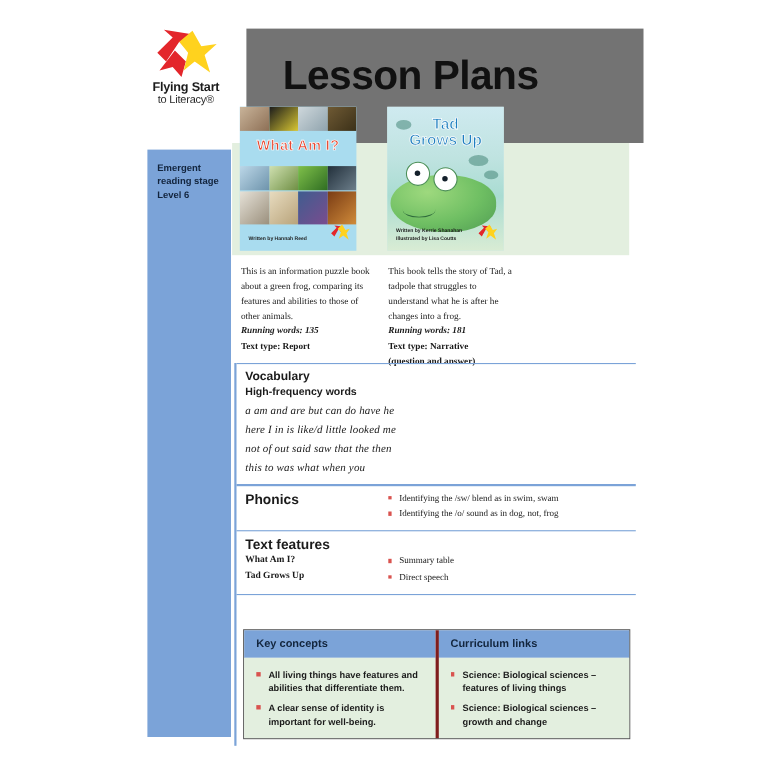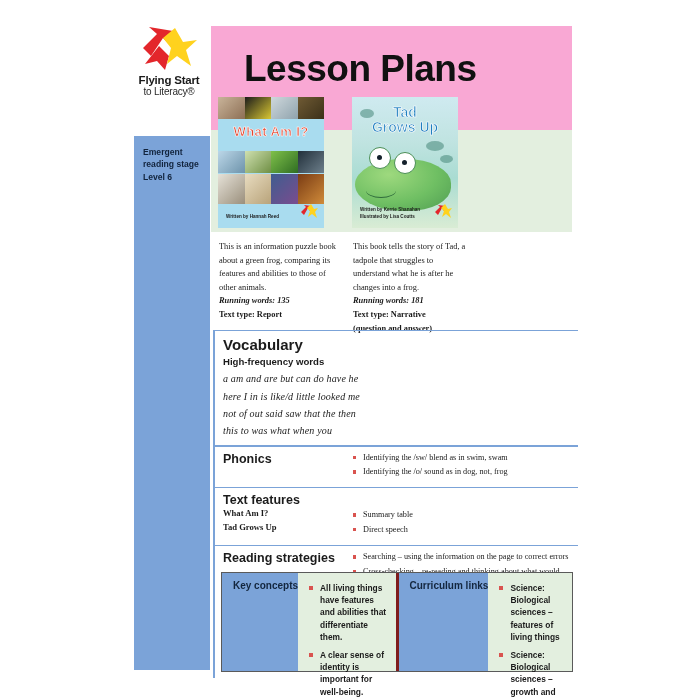--- a/index.html
+++ b/index.html
@@ -26,22 +26,22 @@
     position:absolute;left:134px;top:136px;width:76px;height:534px;
     background:#7ba3d8;
   }
   .stage-bar .stage-text{
     position:absolute;left:9px;top:10px;right:5px;
     font-size:8.6px;font-weight:bold;color:#12243d;line-height:1.45;
   }
 
   
   .green-header{
-    position:absolute;left:211px;top:26px;width:361px;height:104px;
-    background:#f9a8d4;
+    position:absolute;left:224px;top:26px;width:361px;height:104px;
+    background:#737373;
   }
   .green-header .title{
     position:absolute;left:33px;top:22px;
     font-size:37px;font-weight:bold;color:#111111;letter-spacing:-0.5px;
   }
 
   
   .pale-band{
     position:absolute;left:211px;top:130px;width:361px;height:102px;
     background:#e3efdf;
@@ -100,21 +100,21 @@
   .blurb .meta.ital{font-style:italic;}
 
   
   .content{
     position:absolute;left:213px;top:330px;width:363px;height:348px;
     border-left:2px solid #7ba3d8;
   }
   .rule{height:1.4px;background:#7ba3d8;margin:0;}
   .sec{position:relative;padding:5px 0 6px 8px;}
   .sec-title{font-size:12.5px;font-weight:bold;color:#1b1b1b;}
-  .sec-title.big{font-size:15px;}
+  .sec-title.big{font-size:11px;}
   .sub-title{font-size:9.6px;font-weight:bold;color:#1b1b1b;}
 
   .two-col{display:flex;gap:14px;}
   .col{width:150px;}
   .wordlist{
     font-family:"Liberation Serif", serif;font-size:10px;color:#1a1a1a;line-height:1.72;
     margin-top:3px;letter-spacing:0.15px;font-style:italic;
   }
 
   .row-split{display:flex;}
@@ -128,21 +128,21 @@
   }
   ul.bl li:before{
     content:"";position:absolute;left:0;top:4px;width:3.4px;height:3.4px;background:#d9534f;
   }
 
   
   .kc-table{
     position:absolute;left:221px;top:572px;width:352px;height:100px;
     border:1px solid #5a5a5a;box-sizing:border-box;display:flex;
   }
-  .kc-col{flex:1;display:flex;flex-direction:row;}
+  .kc-col{flex:1;display:flex;flex-direction:column;}
   .kc-col + .kc-col{border-left:3px solid #7f1d1d;}
   .kc-head{
     background:#7ba3d8;color:#13263e;font-size:10px;font-weight:bold;
     padding:7px 0 7px 11px;
   }
   .kc-body{flex:1;background:#e3efdf;padding:9px 8px 0 11px;}
   ul.kc{list-style:none;margin:0;padding:0;}
   ul.kc li{
     position:relative;padding-left:11px;
     font-size:8.4px;font-weight:bold;color:#1b1b1b;line-height:1.45;margin-bottom:6px;
@@ -294,33 +294,20 @@
           <ul class="bl">
             <li>Summary table</li>
             <li>Direct speech</li>
           </ul>
         </div>
       </div>
     </div>
 
     <div class="rule"></div>
 
-    <div class="sec">
-      <div class="row-split">
-        <div class="row-label">
-          <div class="sec-title">Reading strategies</div>
-        </div>
-        <div class="row-body">
-          <ul class="bl">
-            <li>Searching – using the information on the page to correct errors</li>
-            <li>Cross-checking – re-reading and thinking about what would make sense</li>
-          </ul>
-        </div>
-      </div>
-    </div>
 
   </div>
 
   <div class="kc-table">
     <div class="kc-col">
       <div class="kc-head">Key concepts</div>
       <div class="kc-body">
         <ul class="kc">
           <li>All living things have features and abilities that differentiate them.</li>
           <li>A clear sense of identity is important for well-being.</li>

